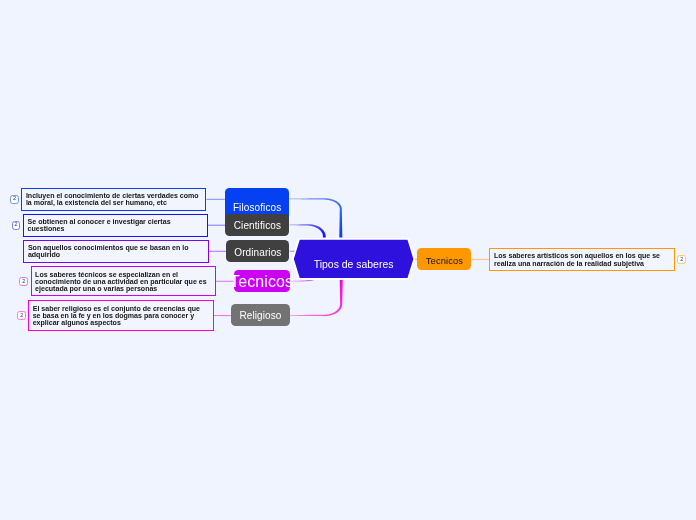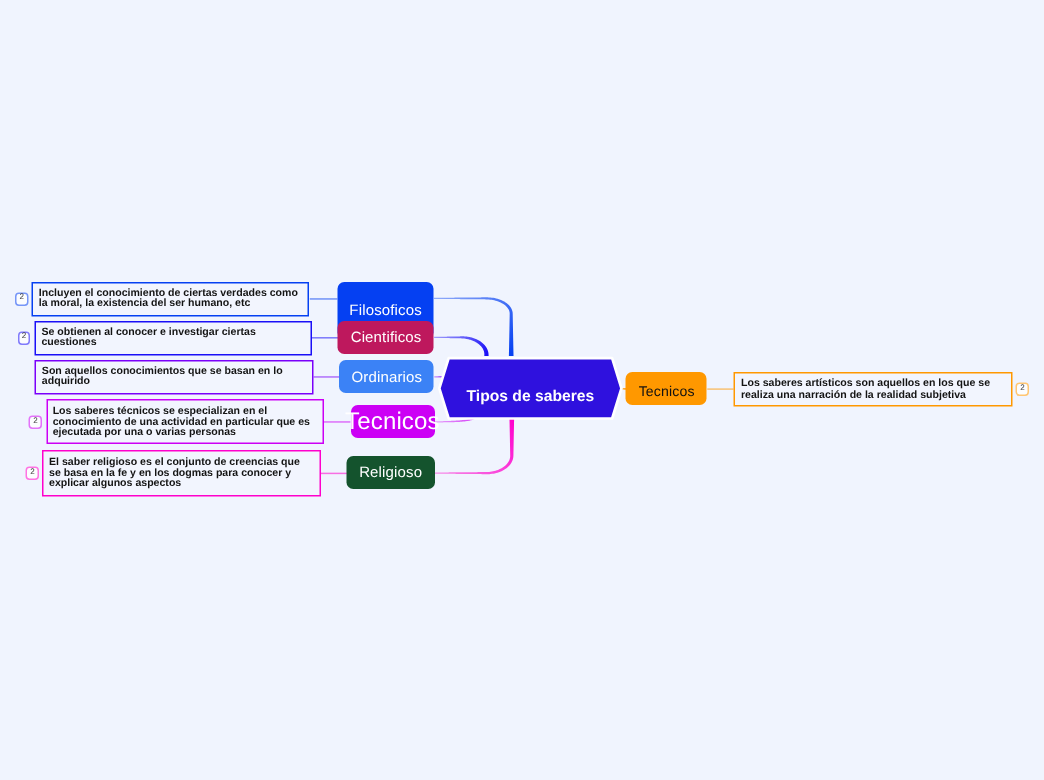--- a/index.html
+++ b/index.html
@@ -5,21 +5,21 @@
   html,body{margin:0;padding:0;}
   body{width:696px;height:520px;background:#f0f4fe;overflow:hidden;
        font-family:"Liberation Sans",sans-serif;-webkit-font-smoothing:antialiased;}
   #canvas{position:relative;width:696px;height:520px;background:#f0f4fe;}
   svg.links{position:absolute;left:0;top:0;width:696px;height:520px;overflow:visible;}
   .node{position:absolute;display:flex;align-items:center;justify-content:center;
         border-radius:4.5px;color:#fff;white-space:nowrap;letter-spacing:.1px;}
   .node>span{display:block;transform:translateY(0.8px);}
   .hexlabel{position:absolute;left:0;top:0;width:100%;height:100%;
             display:flex;align-items:center;justify-content:center;padding-top:12px;box-sizing:border-box;
-            color:#fff;font-size:10.45px;font-weight:bold;letter-spacing:0;}
+            color:#fff;font-size:10.45px;font-weight:normal;letter-spacing:0;}
   .note{position:absolute;background:#f2f5fe;box-sizing:border-box;
         display:flex;align-items:center;}
   .note-txt{font-size:7.05px;font-weight:bold;color:#141414;line-height:7.1px;
             letter-spacing:0;}
   .badge{position:absolute;box-sizing:border-box;display:flex;align-items:center;
          justify-content:center;background:#fcfdff;font-size:5.4px;color:#3b3b3b;
          border-radius:2.6px;line-height:1;}
 </style>
 </head>
 <body>
@@ -78,41 +78,41 @@
 
   <div id="nodes">
       <div class="hexlabel" style="left: 292.9px; top: 238.8px; width: 121.4px; height: 40.2px;">Tipos de saberes</div>
       <div class="node" style="left: 224.9px; top: 187.6px; width: 64.4px; height: 38px; background: rgb(5, 64, 242); color: rgb(255, 255, 255); font-size: 10px;">
         <span>Filosoficos</span>
       </div>
       <div class="note" style="left: 21.3px; top: 187.9px; width: 185.2px; height: 22.8px; border: 1px solid rgb(5, 64, 242); padding-left: 3.6px; padding-right: 3px;">
         <div class="note-txt">Incluyen el conocimiento de ciertas verdades como<br>la moral, la existencia del ser humano, etc</div>
       </div>
       <div class="badge" style="left: 10.3px; top: 194.8px; width: 8.5px; height: 8.8px; border: 1px solid rgb(118, 150, 248);">2</div>
-      <div class="node" style="left: 225.4px; top: 213.6px; width: 64px; height: 22px; background: #be185d; color: rgb(255, 255, 255); font-size: 10px;">
+      <div class="node" style="left: 225.4px; top: 213.6px; width: 64px; height: 22px; background: #404040; color: rgb(255, 255, 255); font-size: 10px;">
         <span>Cientificos</span>
       </div>
       <div class="note" style="left: 23px; top: 213.9px; width: 185px; height: 22.8px; border: 1px solid rgb(26, 15, 247); padding-left: 3.6px; padding-right: 3px;">
         <div class="note-txt">Se obtienen al conocer e investigar ciertas<br>cuestiones</div>
       </div>
       <div class="badge" style="left: 11.6px; top: 220.6px; width: 8.8px; height: 9px; border: 1px solid rgb(129, 123, 251);">2</div>
-      <div class="node" style="left: 226.3px; top: 240px; width: 63.2px; height: 22px; background: #3b82f6; color: rgb(255, 255, 255); font-size: 10px; text-align: right;">
+      <div class="node" style="left: 226.3px; top: 240px; width: 63.2px; height: 22px; background: #404040; color: rgb(255, 255, 255); font-size: 10px; text-align: right;">
         <span>Ordinarios</span>
       </div>
       <div class="note" style="left: 23.3px; top: 239.9px; width: 185.5px; height: 22.8px; border: 1px solid rgb(122, 0, 250); padding-left: 3.6px; padding-right: 3px;">
         <div class="note-txt">Son aquellos conocimientos que se basan en lo<br>adquirido</div>
       </div>
       <div class="node" style="left: 233.6px; top: 269.6px; width: 56px; height: 22.6px; background: rgb(204, 0, 245); color: rgb(255, 255, 255); font-size: 16px;">
         <span>Tecnicos</span>
       </div>
       <div class="note" style="left: 30.5px; top: 266.2px; width: 185.3px; height: 30.3px; border: 1px solid rgb(204, 0, 245); padding-left: 3.6px; padding-right: 3px;">
         <div class="note-txt">Los saberes técnicos se especializan en el<br>conocimiento de una actividad en particular que es<br>ejecutada por una o varias personas</div>
       </div>
       <div class="badge" style="left: 19.1px; top: 277.3px; width: 9.3px; height: 8.8px; border: 1px solid rgb(227, 115, 250);">2</div>
-      <div class="node" style="left: 231.3px; top: 303.6px; width: 58.3px; height: 22.6px; background: #14532d; color: rgb(255, 255, 255); font-size: 10px;">
+      <div class="node" style="left: 231.3px; top: 303.6px; width: 58.3px; height: 22.6px; background: #737373; color: rgb(255, 255, 255); font-size: 10px;">
         <span>Religioso</span>
       </div>
       <div class="note" style="left: 28.1px; top: 300.2px; width: 185.7px; height: 30.8px; border: 1px solid rgb(255, 0, 204); padding-left: 3.6px; padding-right: 3px;">
         <div class="note-txt">El saber religioso es el conjunto de creencias que<br>se basa en la fe y en los dogmas para conocer y<br>explicar algunos aspectos</div>
       </div>
       <div class="badge" style="left: 17px; top: 311.3px; width: 9.3px; height: 8.8px; border: 1px solid rgb(255, 115, 227);">2</div>
       <div class="node" style="left: 417.4px; top: 248px; width: 54.1px; height: 22px; background: rgb(255, 152, 0); color: rgb(17, 17, 17); font-size: 9.4px;">
         <span>Tecnicos</span>
       </div>
       <div class="note" style="left: 489.4px; top: 248.4px; width: 185.5px; height: 22.4px; border: 1px solid rgb(255, 152, 0); padding-left: 3.6px; padding-right: 3px;">

